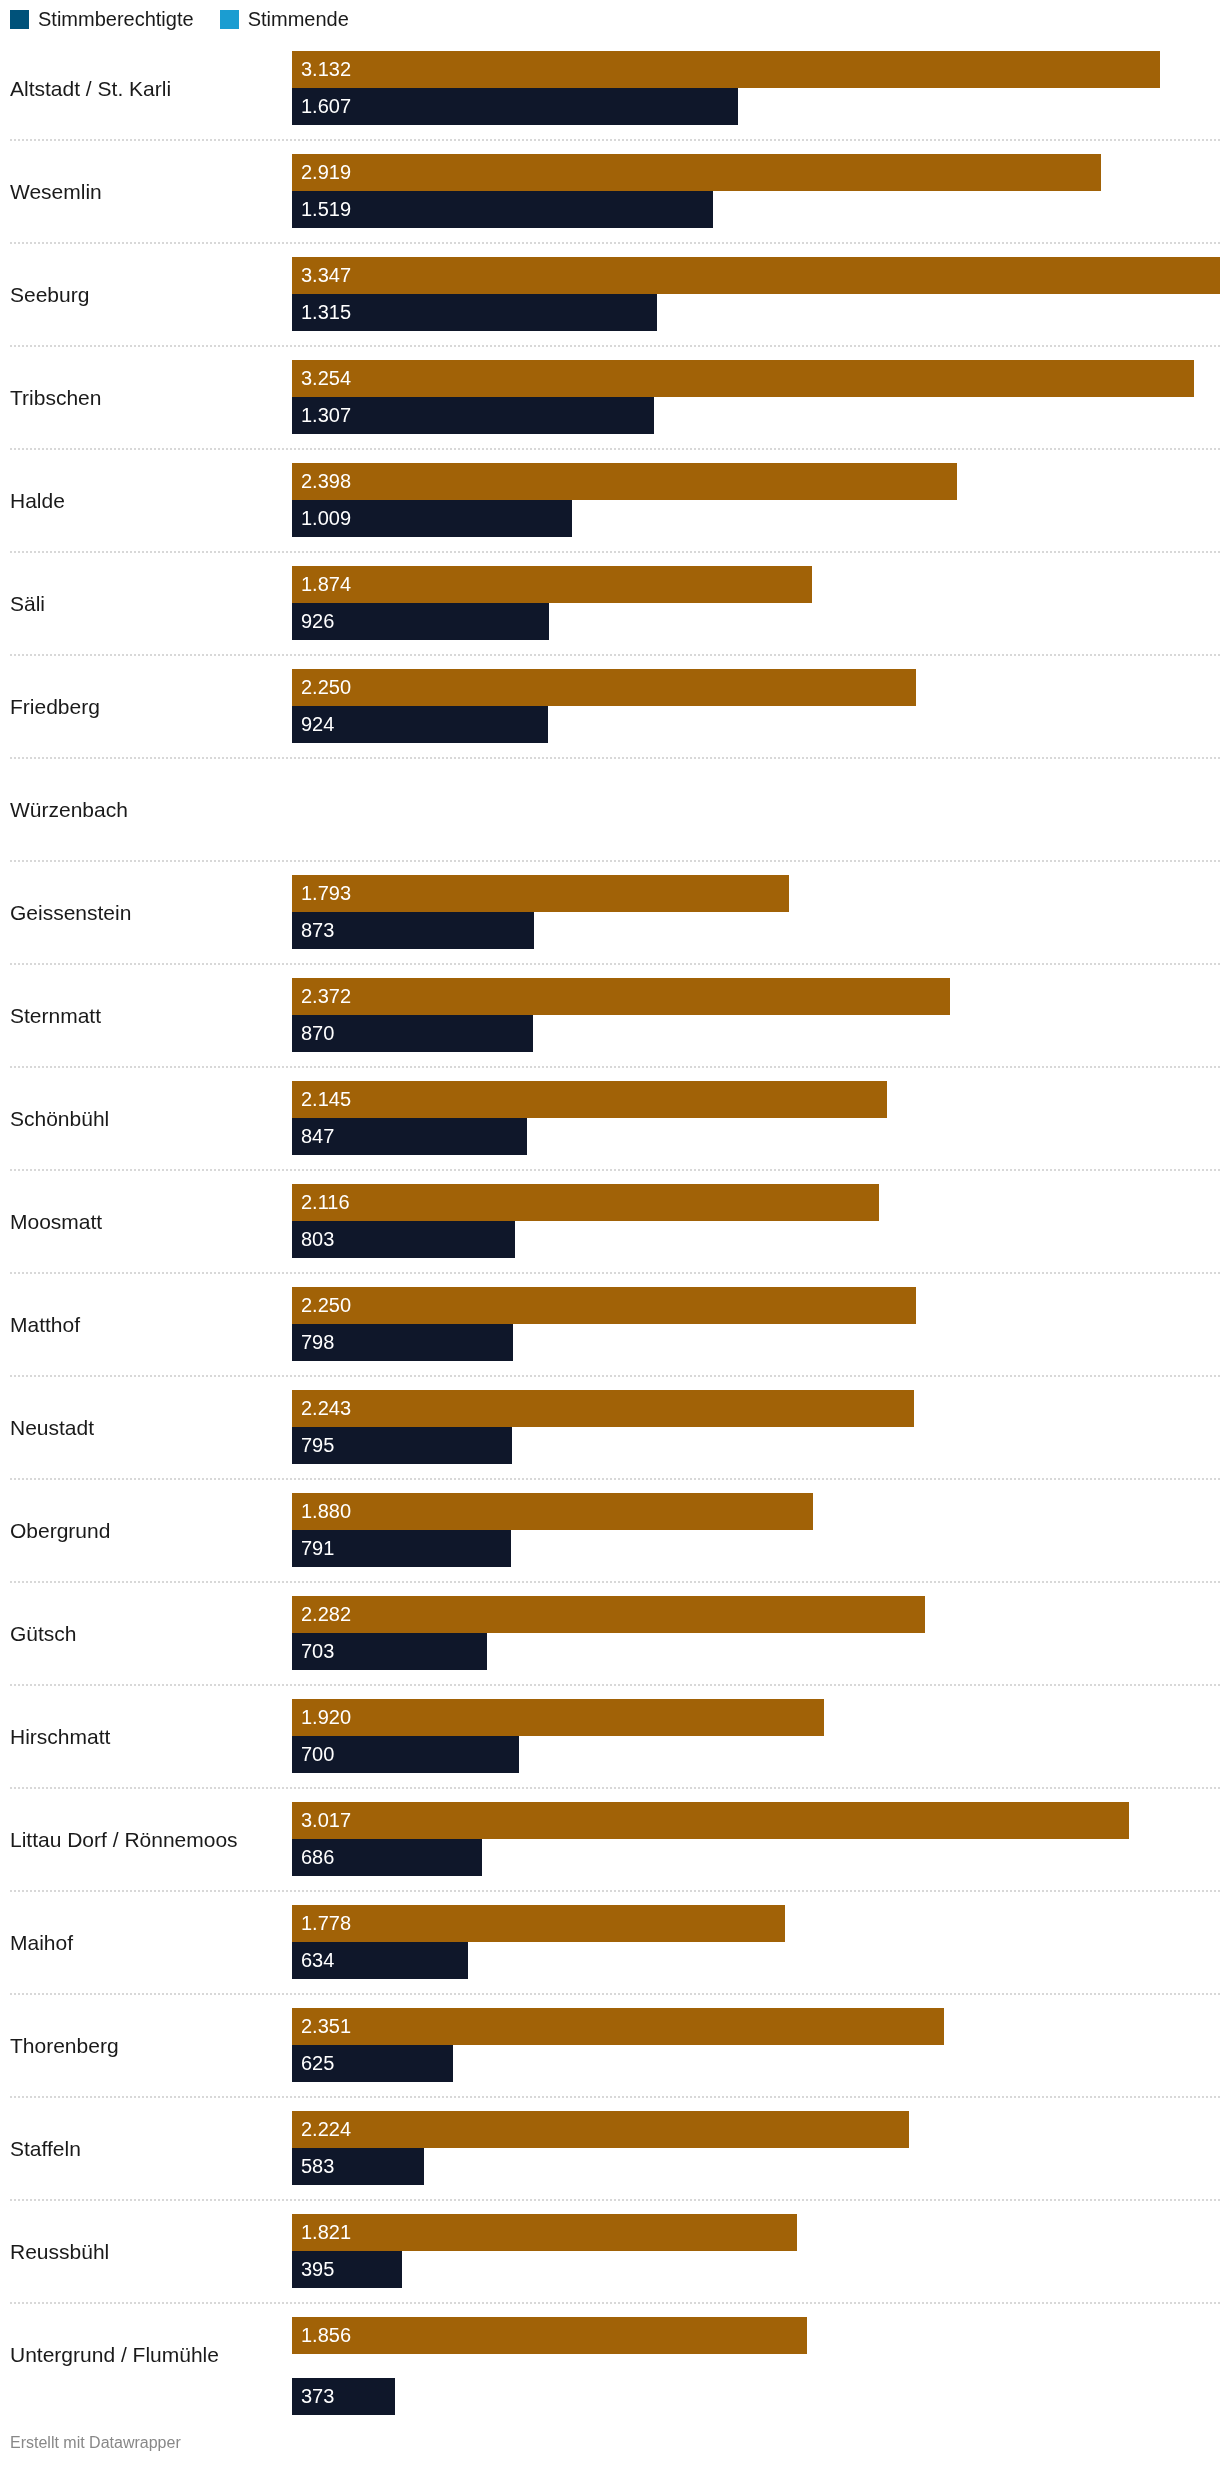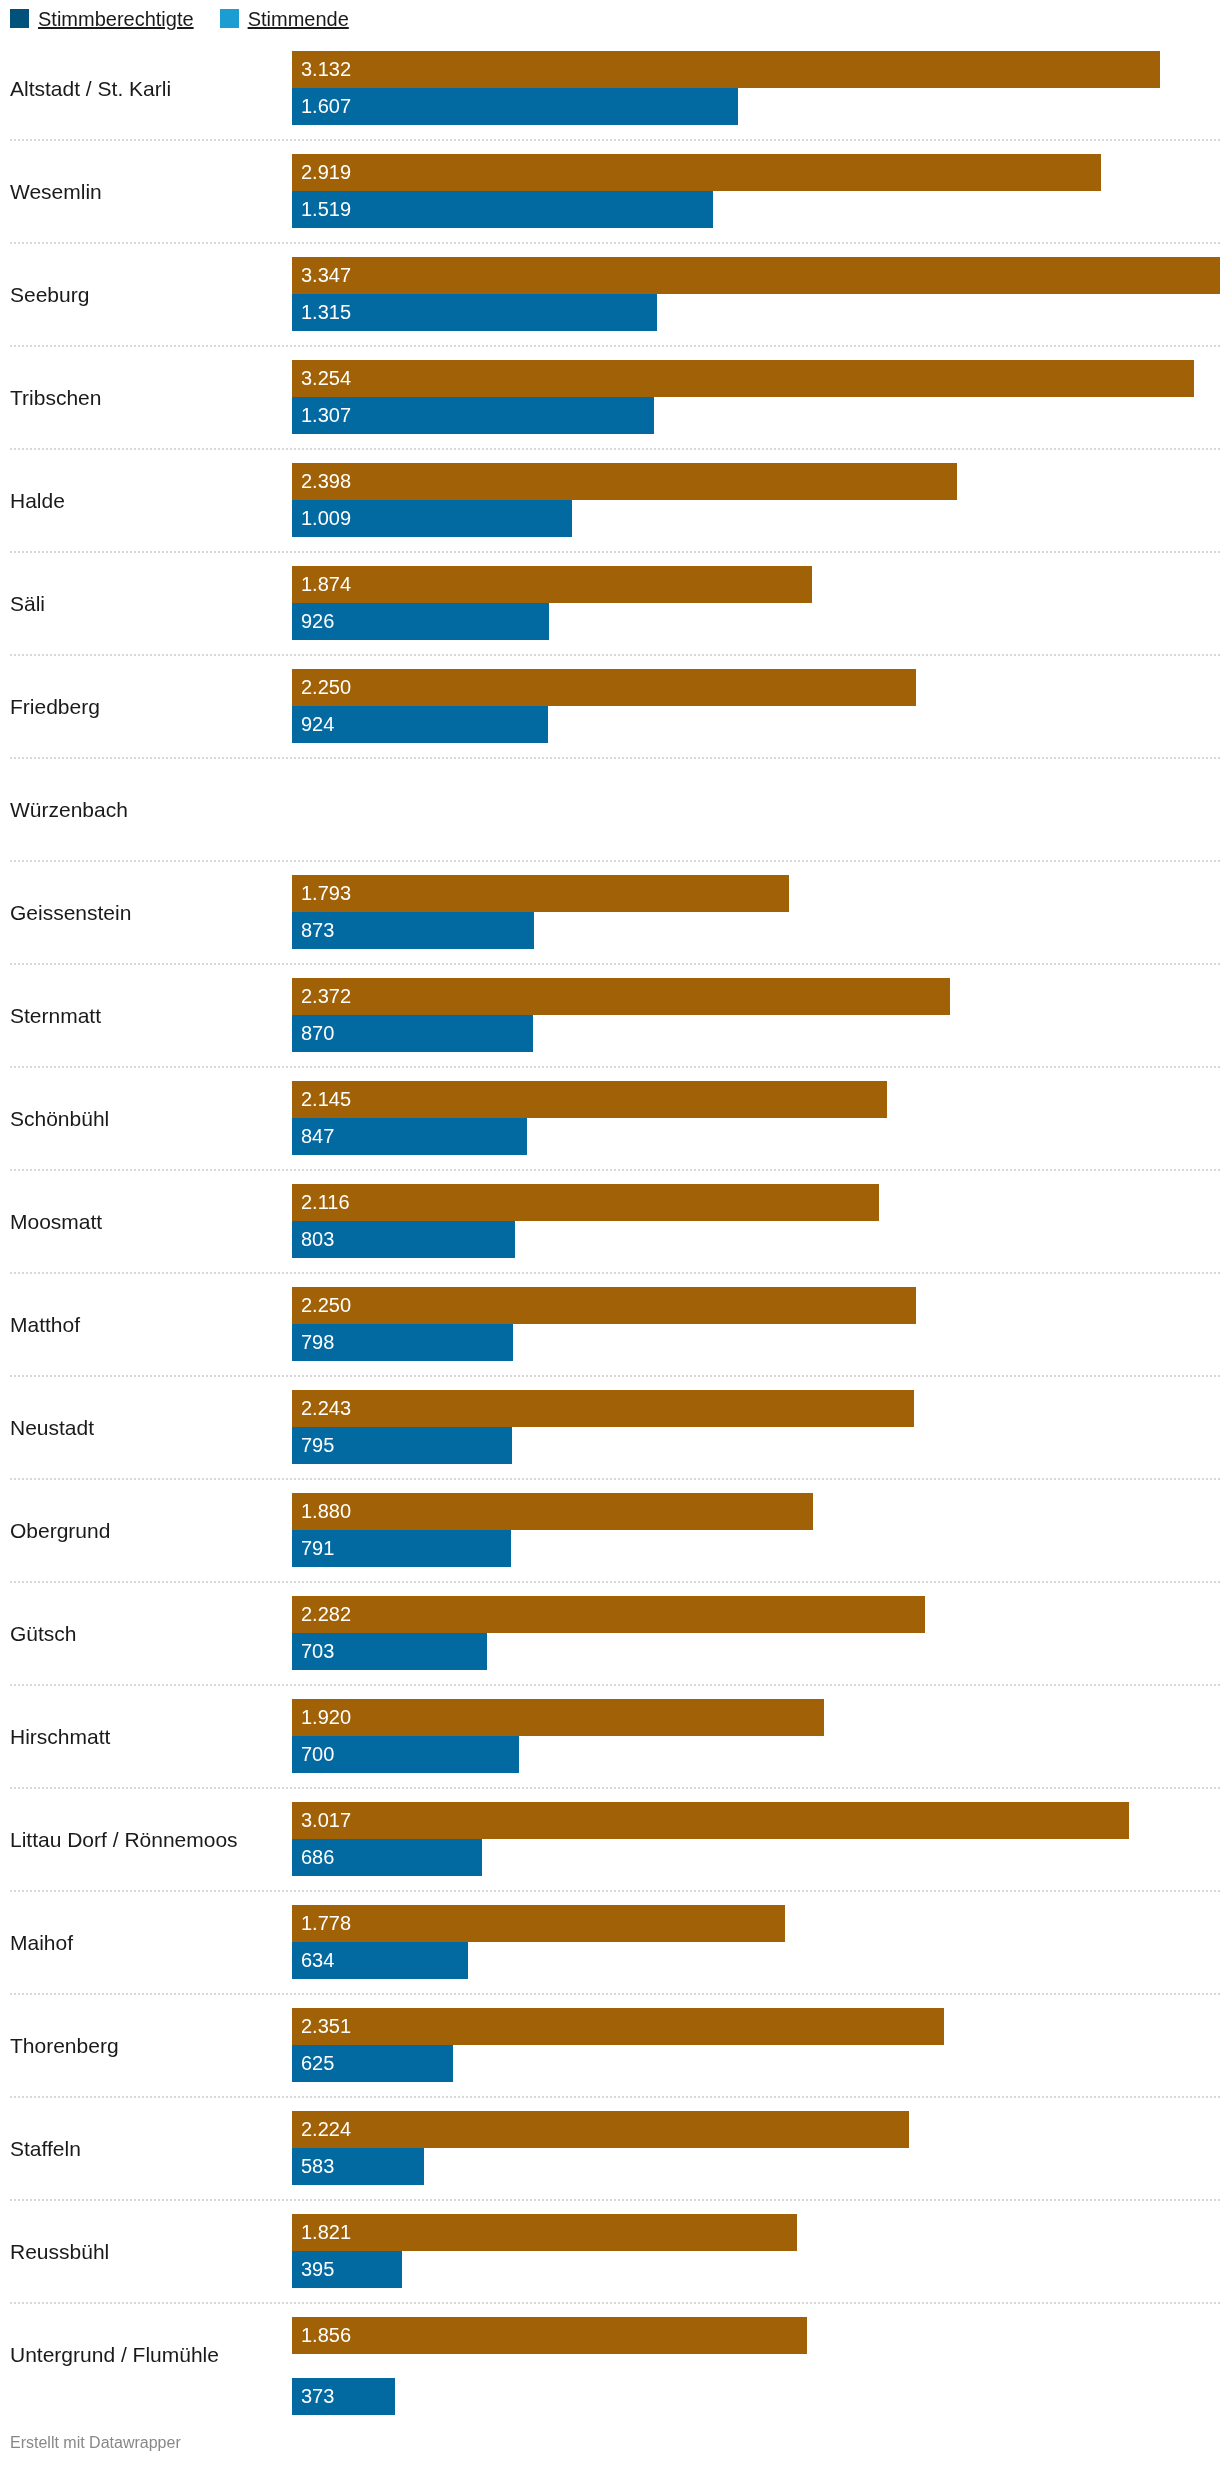--- a/index.html
+++ b/index.html
@@ -27,22 +27,22 @@
     position: absolute;
     left: 10px;
     top: 7px;
     height: 24px;
     display: flex;
     align-items: center;
     gap: 0;
   }
   .legend-item {
     display: flex;
+    align-items: center;
     margin-right: 26px;
-    text-decoration: underline;
   }
   .legend-swatch {
     width: 19px;
     height: 19px;
     display: inline-block;
     flex: 0 0 auto;
   }
   .legend-label {
     margin-left: 9px;
     font-size: 20px;
@@ -93,21 +93,21 @@
     width: 928px;
     height: 74px;
   }
   .bar {
     position: relative;
     height: 37px;
     display: block;
     min-width: 62px;
   }
   .bar-a { background: #a16207; }
-  .bar-b { background: #0369a1; }
+  .bar-b { background: #0f172a; }
   .bar-value {
     position: absolute;
     left: 9px;
     top: 50%;
     transform: translateY(-50%);
     color: #ffffff;
     font-size: 20px;
     line-height: 20px;
     white-space: nowrap;
   }

